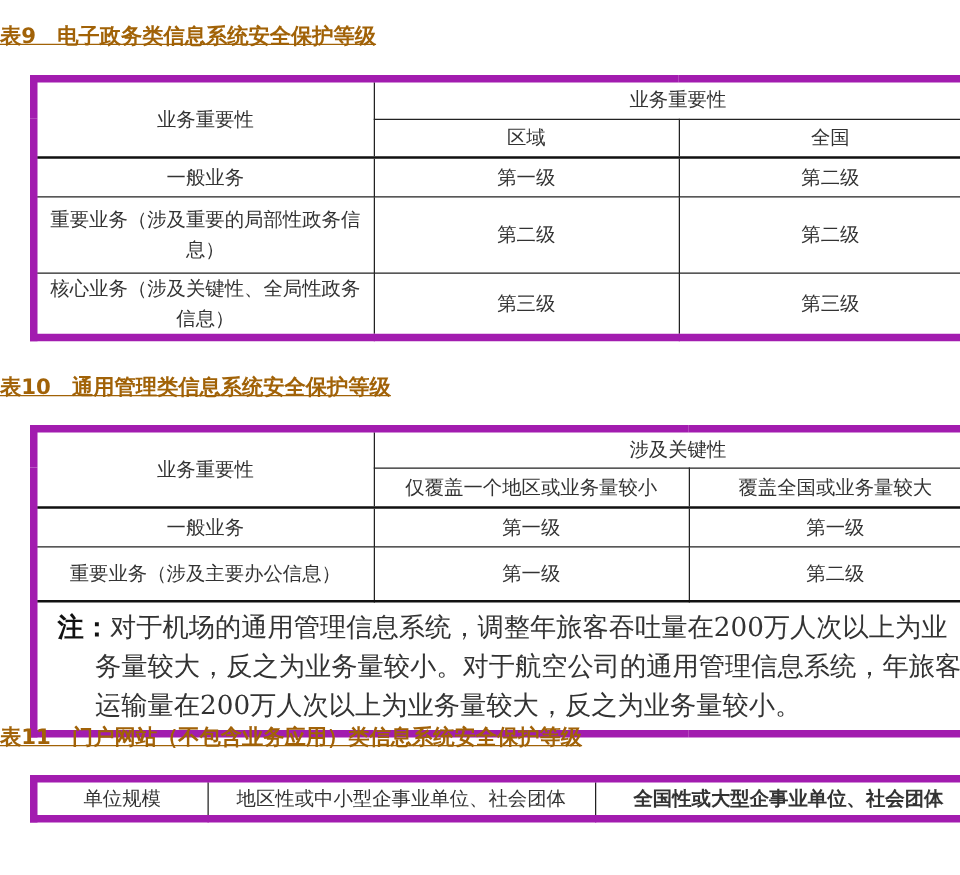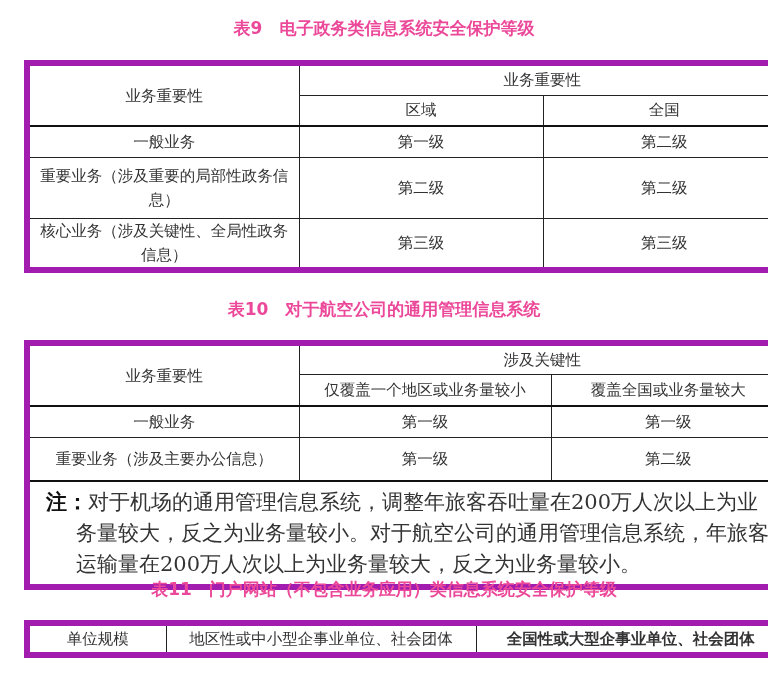--- a/index.html
+++ b/index.html
@@ -1,20 +1,20 @@
 <!DOCTYPE html>
 <html><head>
 <meta charset="utf-8">
 <style>
   html, body { margin: 0; padding: 0; background: #ffffff; }
   body { width: 768px; height: 700px; position: relative; overflow: hidden;
          font-family: "DejaVu Serif", "Liberation Serif", serif; color: #222; }
-  .title { position: absolute; left: 0; width: 768px; text-align: center;
+  .title { position: absolute; left: 0; width: 768px; 
            font-family: "DejaVu Sans", "Liberation Sans", sans-serif;
-           font-weight: bold; font-size: 17px; color: #ec4899; }
+           font-weight: bold; font-size: 17px; color: #a16207; text-decoration: underline; }
   table { position: absolute; border-collapse: collapse; table-layout: fixed;
           border: 6px solid #a21caf; margin-left: 20px; }
   td { border: 1px solid #222; text-align: center; vertical-align: middle;
        font-size: 15.5px; color: #333; padding: 0 6px; line-height: 24px; }
   .thick-top td { border-top: 2px solid #111; }
   .note { text-align: left; padding: 4px 10px 4px 46px; line-height: 31px;
           text-indent: -30px; font-size: 21px; }
   .note-label { font-weight: bold; color: #111; }
 </style>
 </head>
@@ -47,21 +47,21 @@
     <td>第二级</td>
   </tr>
   <tr style="height:51px">
     <td>核心业务（涉及关键性、全局性政务信息）</td>
     <td>第三级</td>
     <td>第三级</td>
   </tr>
 </tbody>
   </table>
 
-<div class="title" style="top:298px;">表10　对于航空公司的通用管理信息系统</div>
+<div class="title" style="top:298px;">表10　通用管理类信息系统安全保护等级</div>
 <table style="left:4px; top:340px; width:761px;">
   <colgroup>
       <col style="width:272px">
       <col style="width:252px">
       <col style="width:237px">
     </colgroup>
   <tbody>
       <tr style="height:31px">
     <td rowspan="2">业务重要性</td>
     <td colspan="2">涉及关键性</td>

